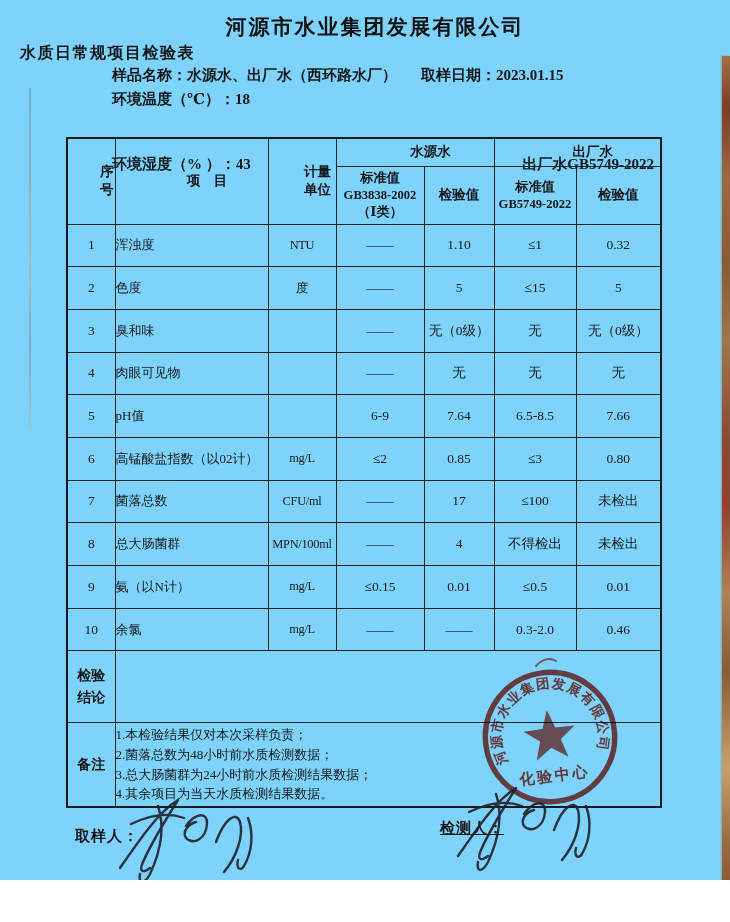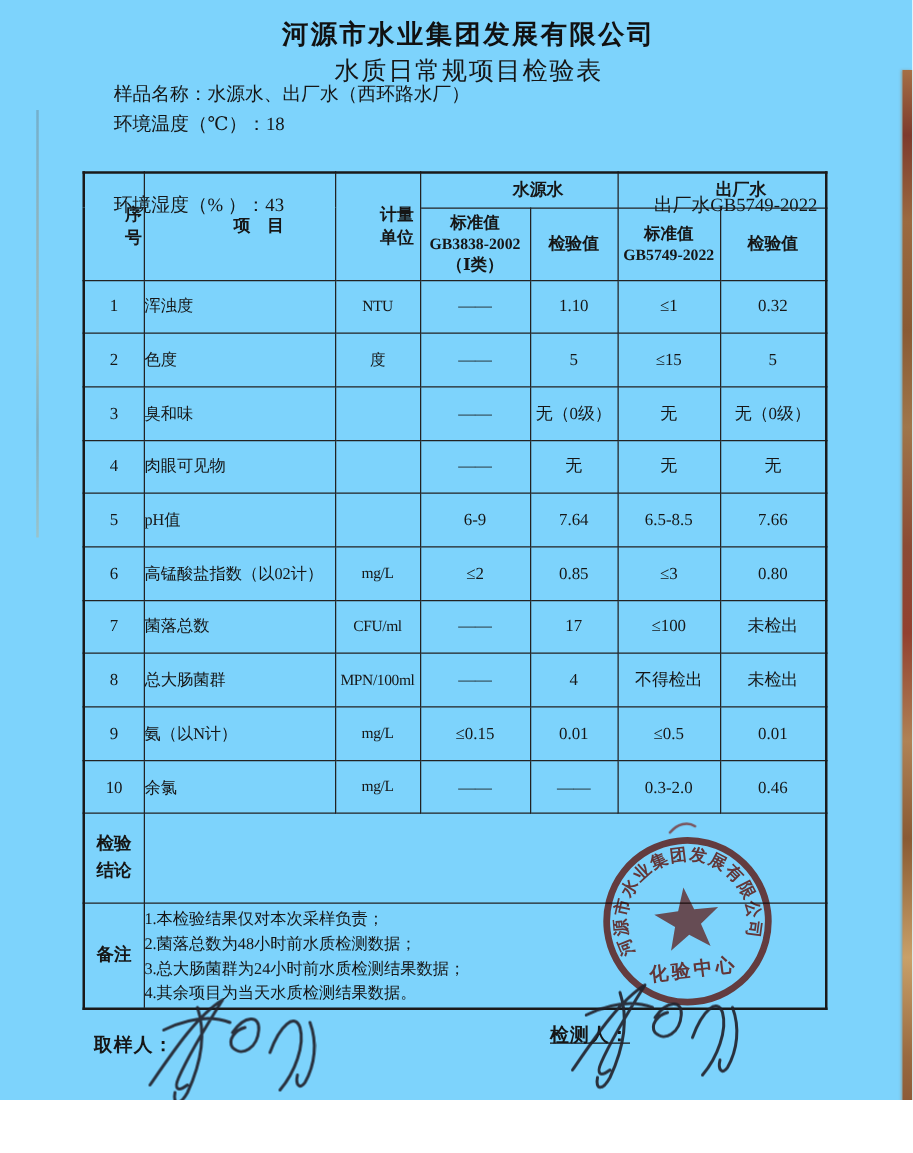--- a/index.html
+++ b/index.html
@@ -31,25 +31,25 @@
     opacity: .65;
   }
   .title {
     position: absolute; top: 13px; left: 20px; width: 710px;
     text-align: center; font-size: 21px; font-weight: bold; letter-spacing: 2px;
     font-family: "Liberation Sans", "DejaVu Sans", sans-serif;
     color: #111;
   }
   .subtitle {
     position: absolute; top: 43px; left: 20px; width: 710px;
-    text-align: center; font-size: 20px; font-weight: 400; letter-spacing: 1.5px;
+    text-align: left; font-size: 16px; font-weight: 700; letter-spacing: 1.5px;
   }
   .info-line {
-    position: absolute; left: 91px; right: 76px; height: 20px;
-    font-size: 15px; font-weight: 400; display: flex; white-space: nowrap;
+    position: absolute; left: 112px; right: 76px; height: 20px;
+    font-size: 15px; font-weight: 700; display: flex; white-space: nowrap;
   }
   .info-line.l1 { top: 66px; }
   .info-line.l2 { top: 90px; justify-content: space-between; }
   .info-line.l3 { top: 113px; justify-content: space-between; margin-top: 42px; }
   .l1 .date-part { margin-left: 24px; }
 
   table.report {
     position: absolute; left: 66px; top: 137px; width: 594px;
     border-collapse: collapse; table-layout: fixed;
     font-size: 13.5px; text-align: center;
@@ -84,20 +84,21 @@
 <div class="page">
 
   <div class="edge-strip"></div>
   <div class="crease"></div>
 
   <div class="title">河源市水业集团发展有限公司</div>
   <div class="subtitle">水质日常规项目检验表</div>
 
   <div class="info-line l1">
     <span><span>样品名称：</span><span>水源水、出厂水（西环路水厂）</span></span>
+    <span class="date-part"><span>取样日期：</span><span>2023.01.15</span></span>
   </div>
   <div class="info-line l2">
     <span><span>环境温度（℃）：</span><span>18</span></span>
   </div>
   <div class="info-line l3">
     <span><span>环境湿度（% ）：</span><span>43</span></span>
     <span>出厂水GB5749-2022</span>
   </div>
 
   <table class="report">

